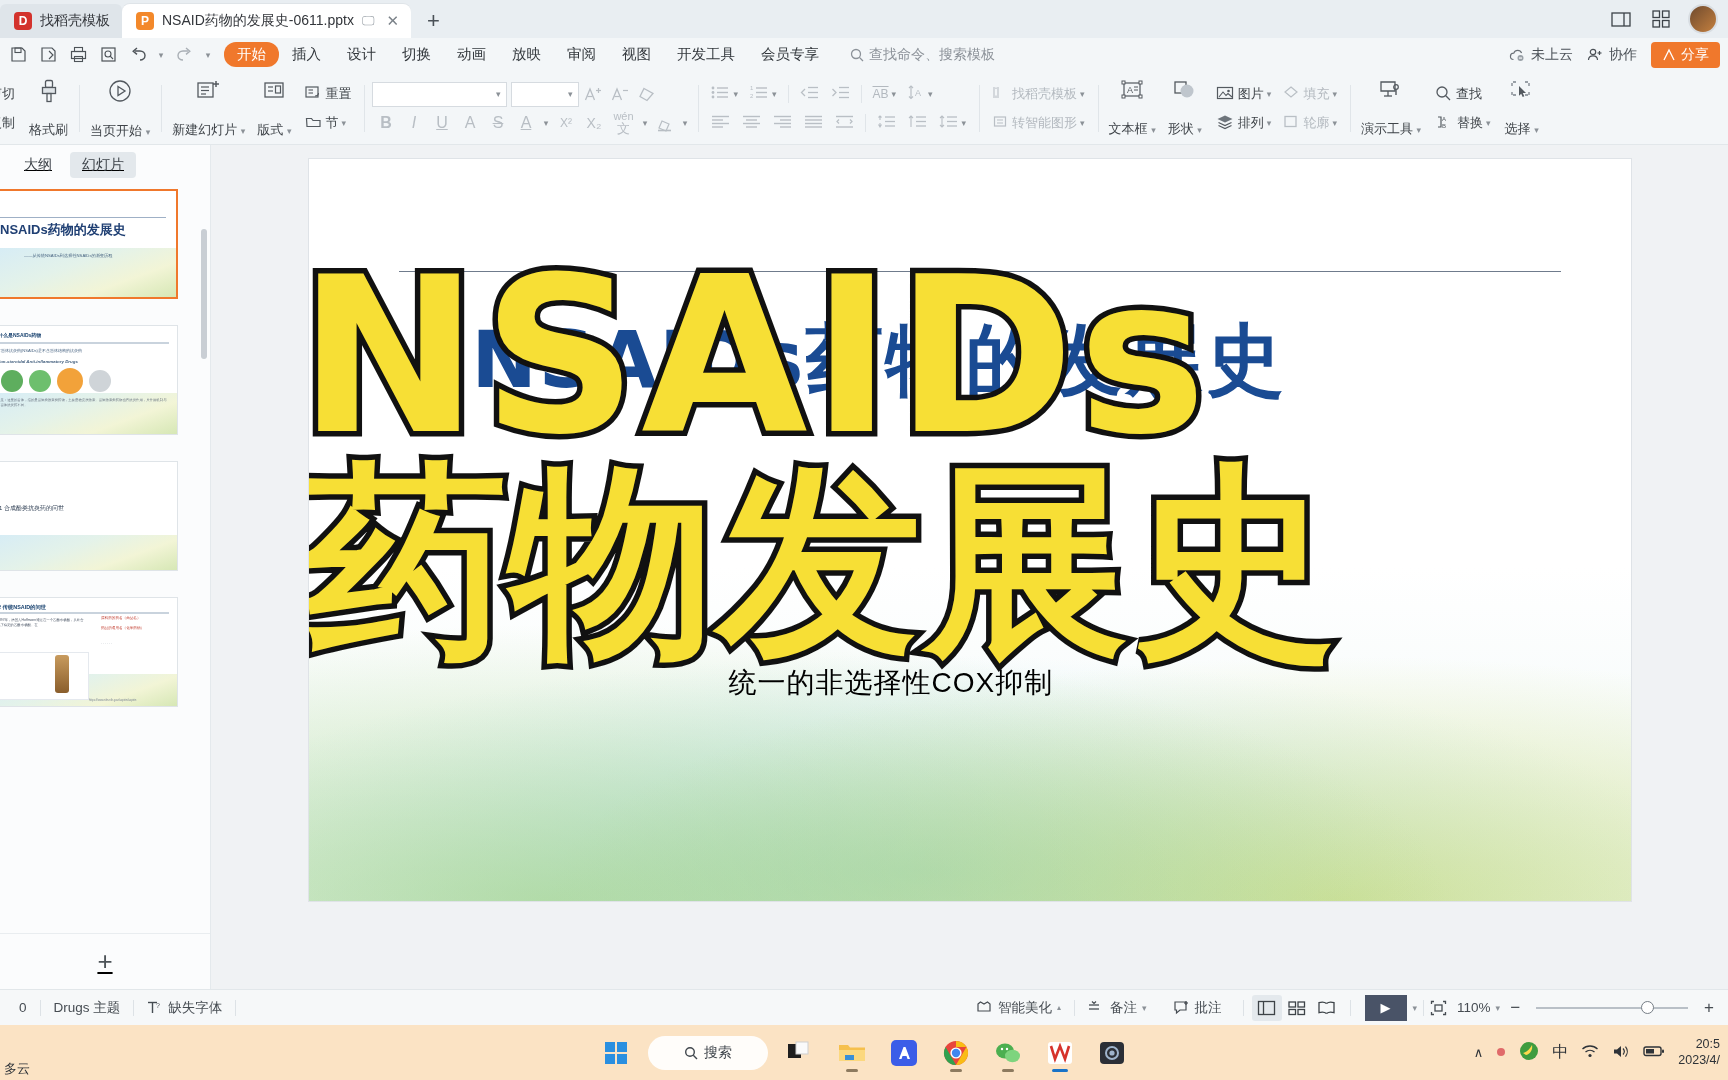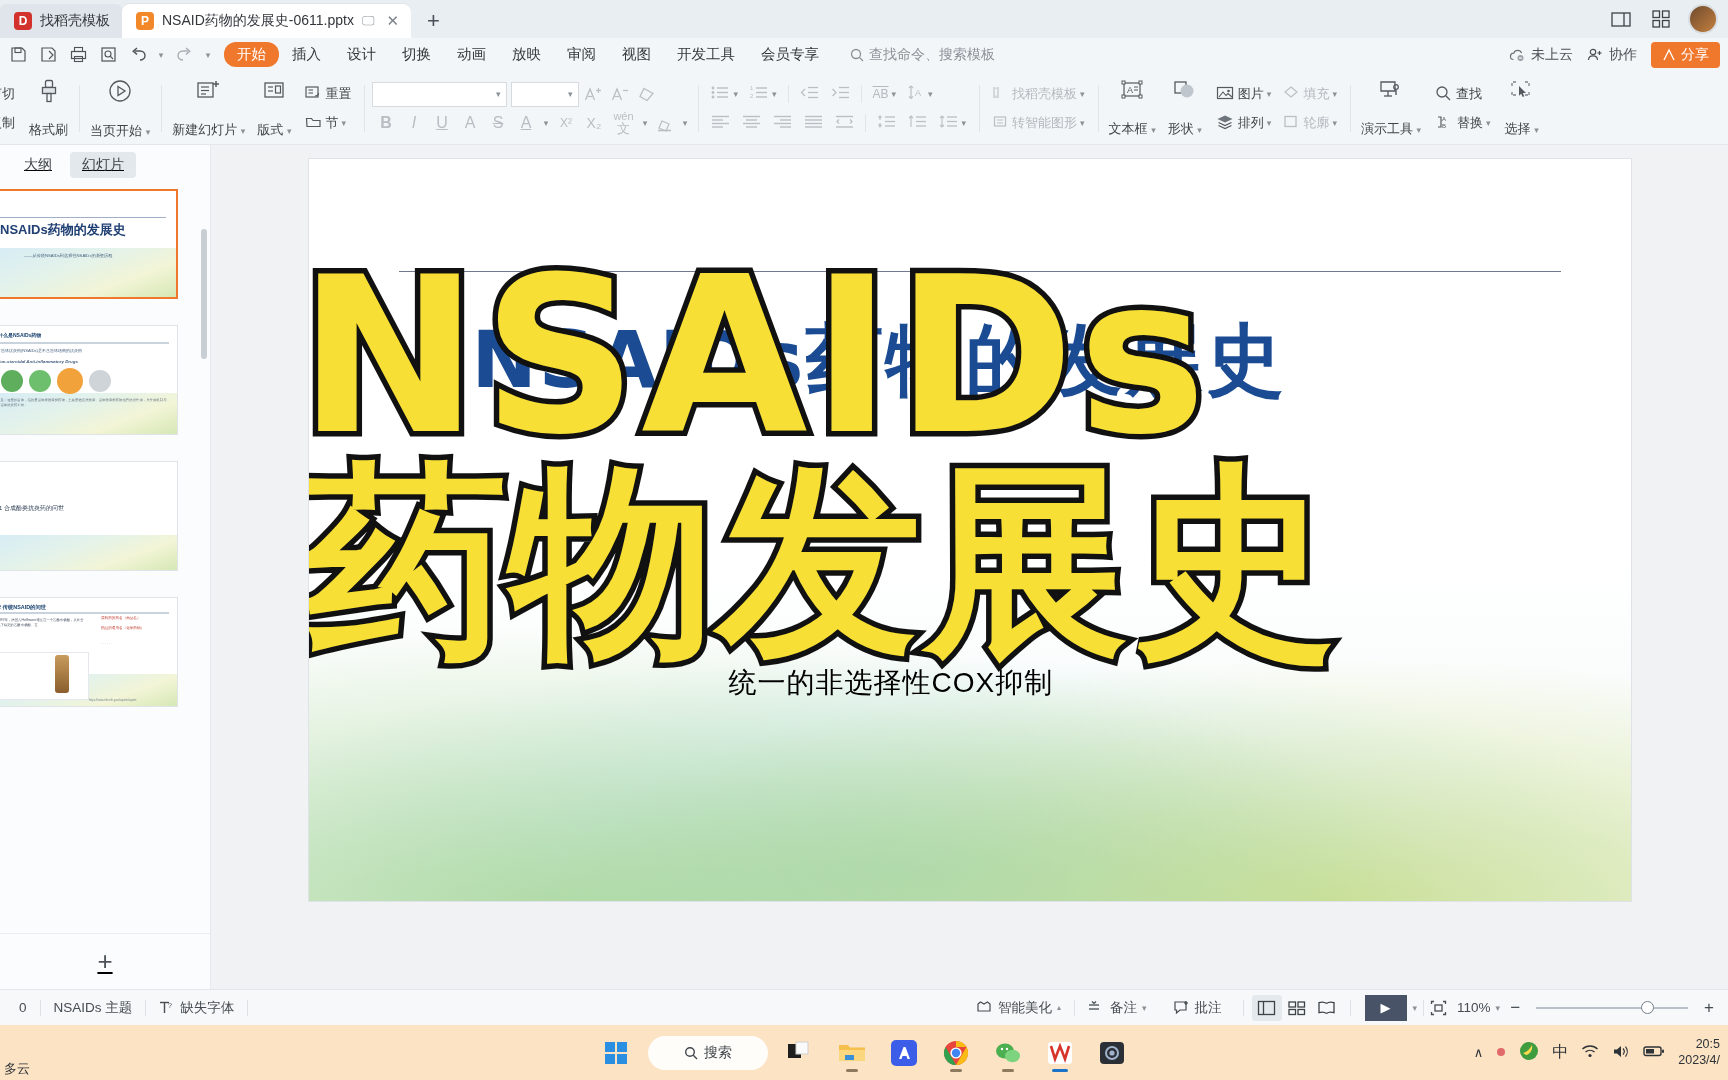--- a/index.html
+++ b/index.html
@@ -829,21 +829,21 @@
           </div>
         </div>
       </div>
     </div>
   </div>
 
   <div class="statusbar">
     <div class="sb-left">
       <div class="sb-item">0</div>
       <div class="sb-sep"></div>
-      <div class="sb-item">NSAIDs 主题</div>
+      <div class="sb-item">Drugs 主题</div>
       <div class="sb-sep"></div>
       <div class="sb-item">
         <svg width="16" height="15" viewBox="0 0 16 15">
             <line x1="1" y1="2.5" x2="10" y2="2.5" stroke="#464c52" stroke-width="1.4"></line>
             <line x1="5.5" y1="2.5" x2="5.5" y2="13" stroke="#464c52" stroke-width="1.4"></line>
             <text x="9" y="8" font-size="7" fill="#464c52">?</text>
           </svg>
         <span>缺失字体</span>
       </div>
       <div class="sb-sep"></div>

